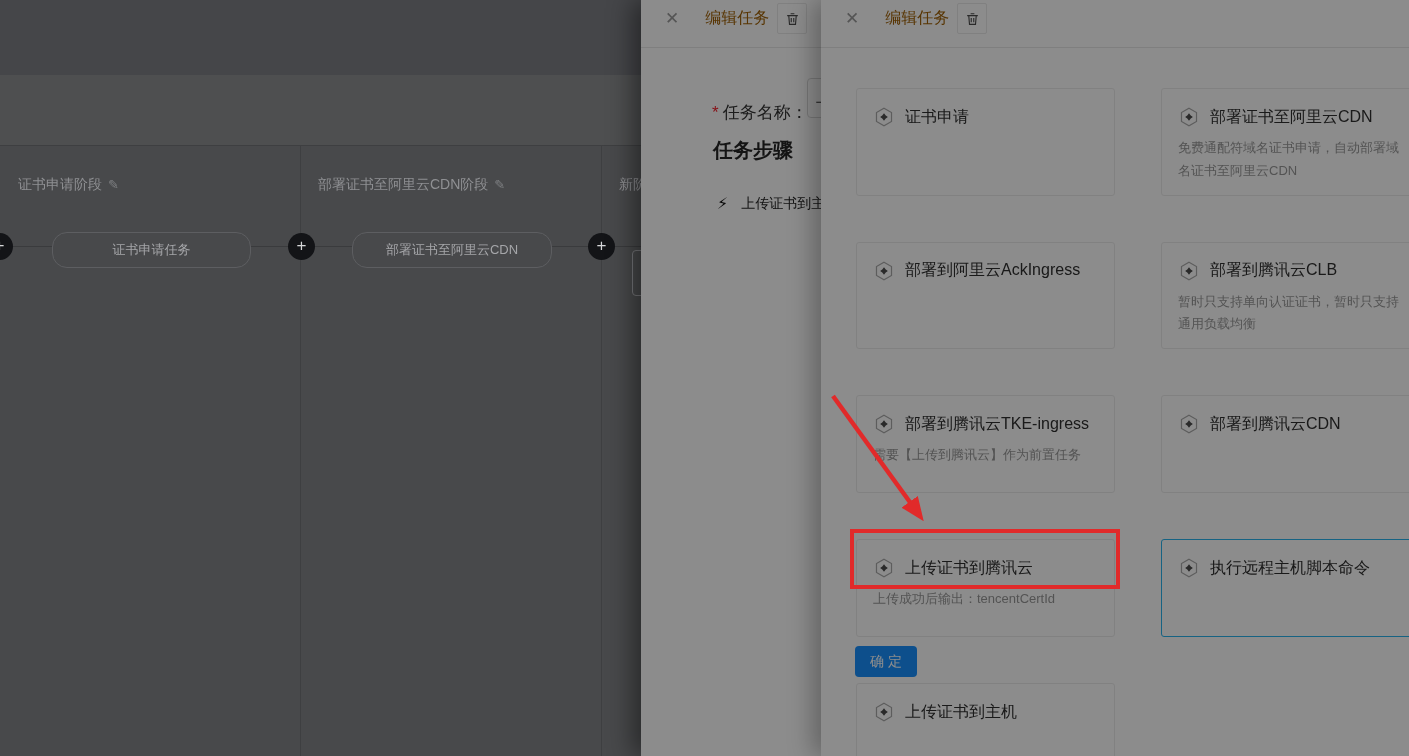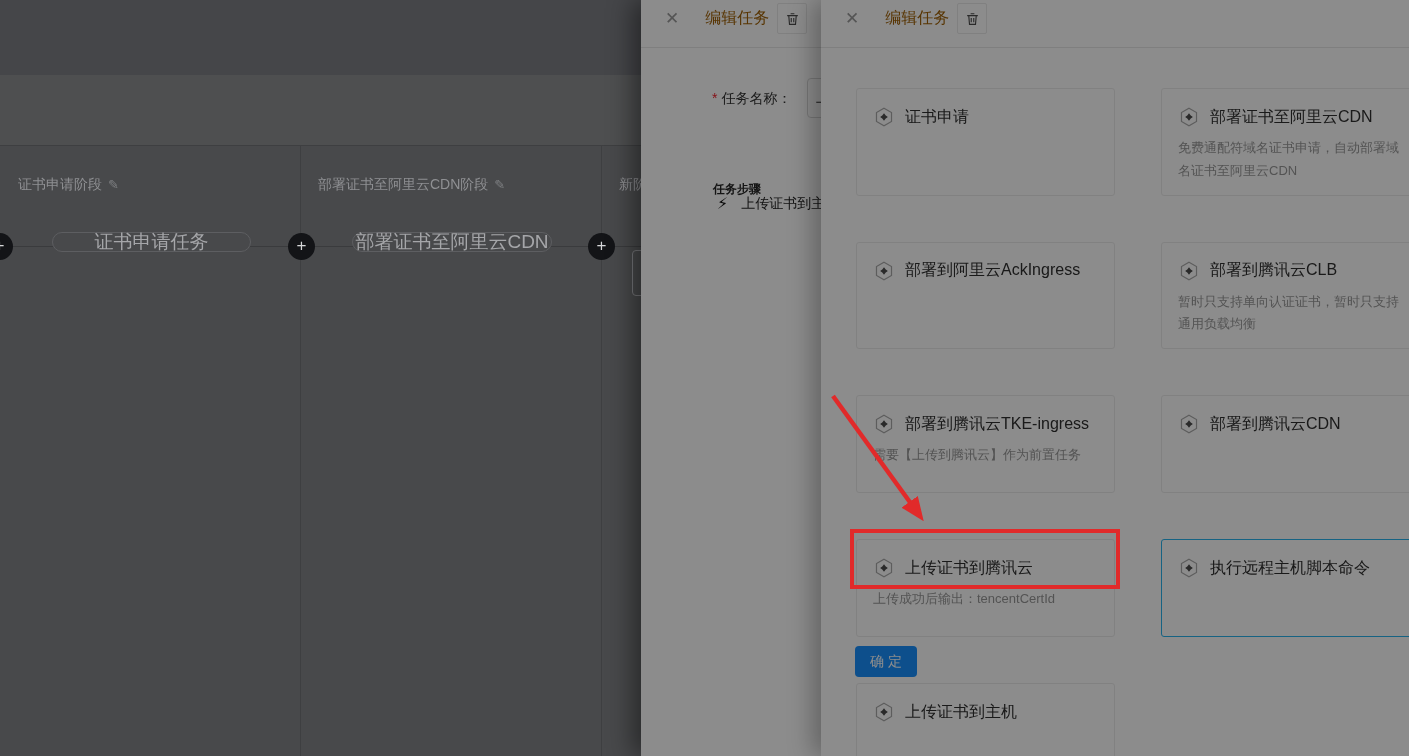--- a/index.html
+++ b/index.html
@@ -9,47 +9,47 @@
 
   
   .backdrop { position:absolute; inset:0; }
   .bd-topbar { position:absolute; left:0; top:0; right:0; height:75px; background:#454649; }
   .bd-band   { position:absolute; left:0; top:75px; right:0; height:70px; background:#4e4f50; }
   .bd-canvas { position:absolute; left:0; top:145px; right:0; bottom:0; background:#48494b; border-top:1px solid #3e3f41; }
   .bd-divider { position:absolute; top:0; bottom:0; width:1px; background:#3e3f41; }
   .bd-stage-title { position:absolute; top:30px; font-size:14px; color:#8f9093; white-space:nowrap; }
   .bd-edit-ic { color:#7f8083; font-size:13px; margin-left:6px; }
   .bd-connector { position:absolute; left:0; top:100px; width:641px; height:1px; background:#3a3b3d; }
-  .bd-pill { position:absolute; top:86px; height:20px; border:1px solid #5d5e61; border-radius:15px;
-    color:#a5a6a9; font-size:19px; display:flex; align-items:center; justify-content:center;
+  .bd-pill { position:absolute; top:86px; height:36px; border:1px solid #5d5e61; border-radius:15px;
+    color:#a5a6a9; font-size:13px; display:flex; align-items:center; justify-content:center;
     background:#48494b; white-space:nowrap; }
   .bd-plus { position:absolute; top:87px; width:27px; height:27px; border-radius:50%;
     background:#131417; color:#d6d7d9; font-size:17px; line-height:25px; text-align:center; }
   .bd-node { position:absolute; left:632px; top:104px; width:110px; height:46px;
     border:1px solid #77787b; border-radius:4px; background:#48494b; }
 
   
   .drawer { position:absolute; top:0; bottom:0; background:#fff; }
   .drawer-left  { left:641px; right:0; box-shadow:-8px 0 24px rgba(0,0,0,.45); }
   .drawer-right { left:821px; right:0; box-shadow:-8px 0 24px rgba(0,0,0,.30); }
   .drawer-head { position:relative; height:48px; display:flex; align-items:center;
     padding:0 0 10px 24px; border-bottom:1px solid #e8e8e8; }
   .close-x { font-size:17px; color:#9b9b9b; cursor:pointer; line-height:1; }
   .drawer-title { margin-left:26px; font-size:16px; font-weight:500; color:#a16207; }
   .trash-btn { margin-left:8px; width:30px; height:31px; border:1px solid #e9e9e9; border-radius:2px;
     background:#fff; display:flex; align-items:center; justify-content:center; cursor:pointer; }
   .trash-btn svg { stroke:#4d4d4d; }
 
   
-  .ld-form-label { position:absolute; left:71px; top:78px; height:40px; line-height:40px; font-size:14px; color:#333; }
+  .ld-form-label { position:absolute; left:71px; top:93px; height:40px; line-height:40px; font-size:17px; color:#333; }
   .req-mark { color:#f5222d; margin-right:4px; }
   .ld-input { position:absolute; left:166px; top:78px; width:250px; height:40px;
     border:1px solid #d9d9d9; border-radius:4px; font-size:14px; color:#333; padding:0 8px;
     font-family:inherit; background:#fff; }
-  .ld-steps-heading { position:absolute; left:72px; top:137px; font-size:12px; font-weight:700; color:#262626;margin-top:44px; }
+  .ld-steps-heading { position:absolute; left:72px; top:137px; font-size:20px; font-weight:700; color:#262626; }
   .ld-step { position:absolute; left:76px; top:194px; display:flex; align-items:center; cursor:pointer; }
   .ld-step .bolt { font-size:16px; color:#111; }
   .ld-step .step-text { margin-left:13px; font-size:14px; color:#262626; white-space:nowrap; }
   .ld-mask { position:absolute; inset:0; background:rgba(0,0,0,.45); z-index:5; }
 
   
   .card-grid { position:absolute; left:35px; top:88px; width:530px;
     display:grid; grid-template-columns:259px 260px; column-gap:11px; row-gap:14px;gap:46px; }
   .card { min-height:98px; background:#fff; border:1px solid #ececec; border-radius:3px;
     padding:17px 16px 12px 16px; cursor:pointer; }

